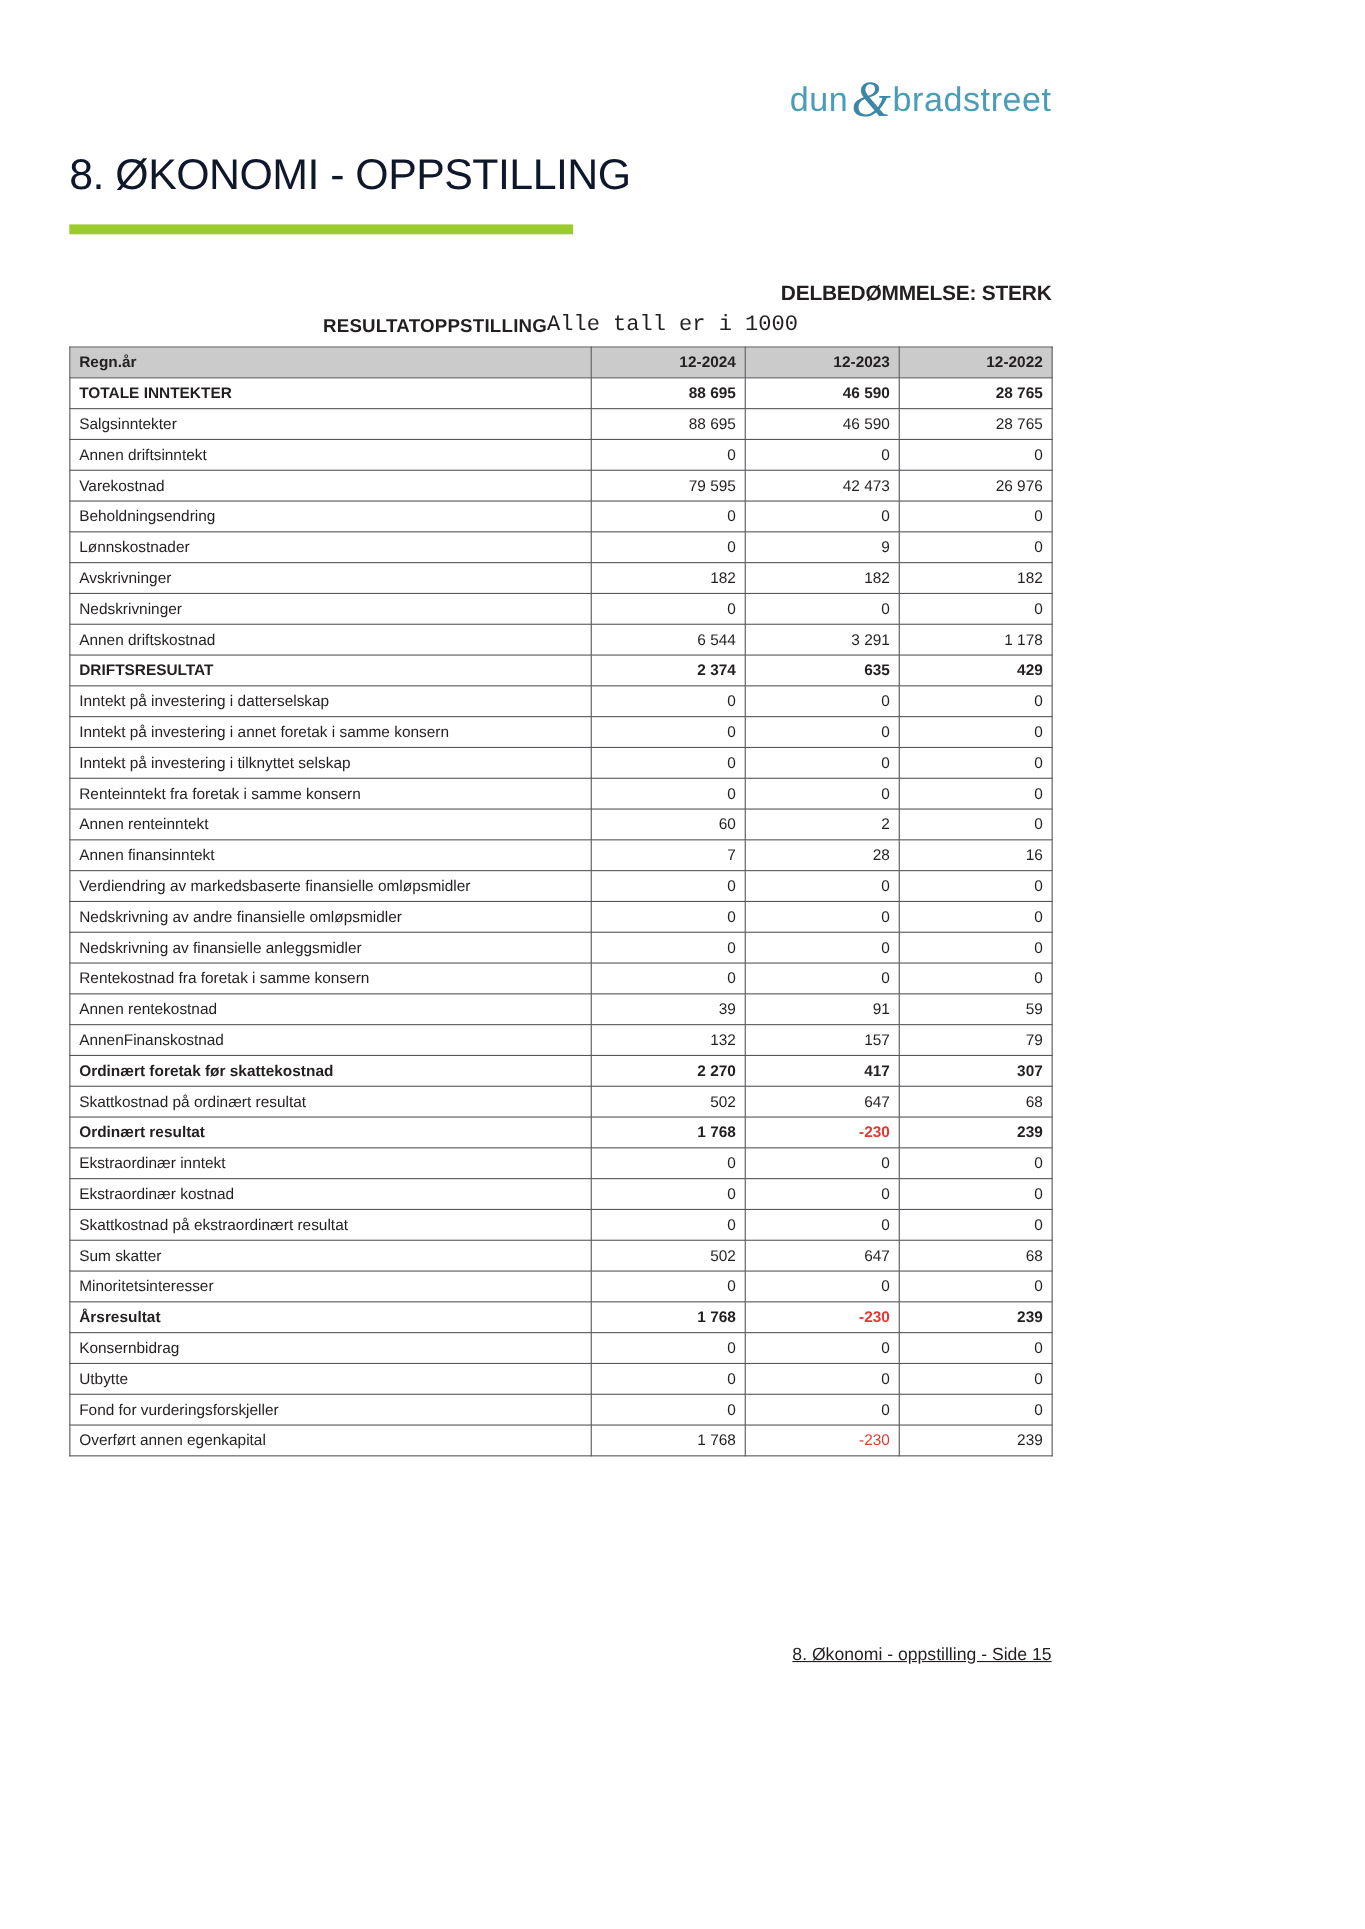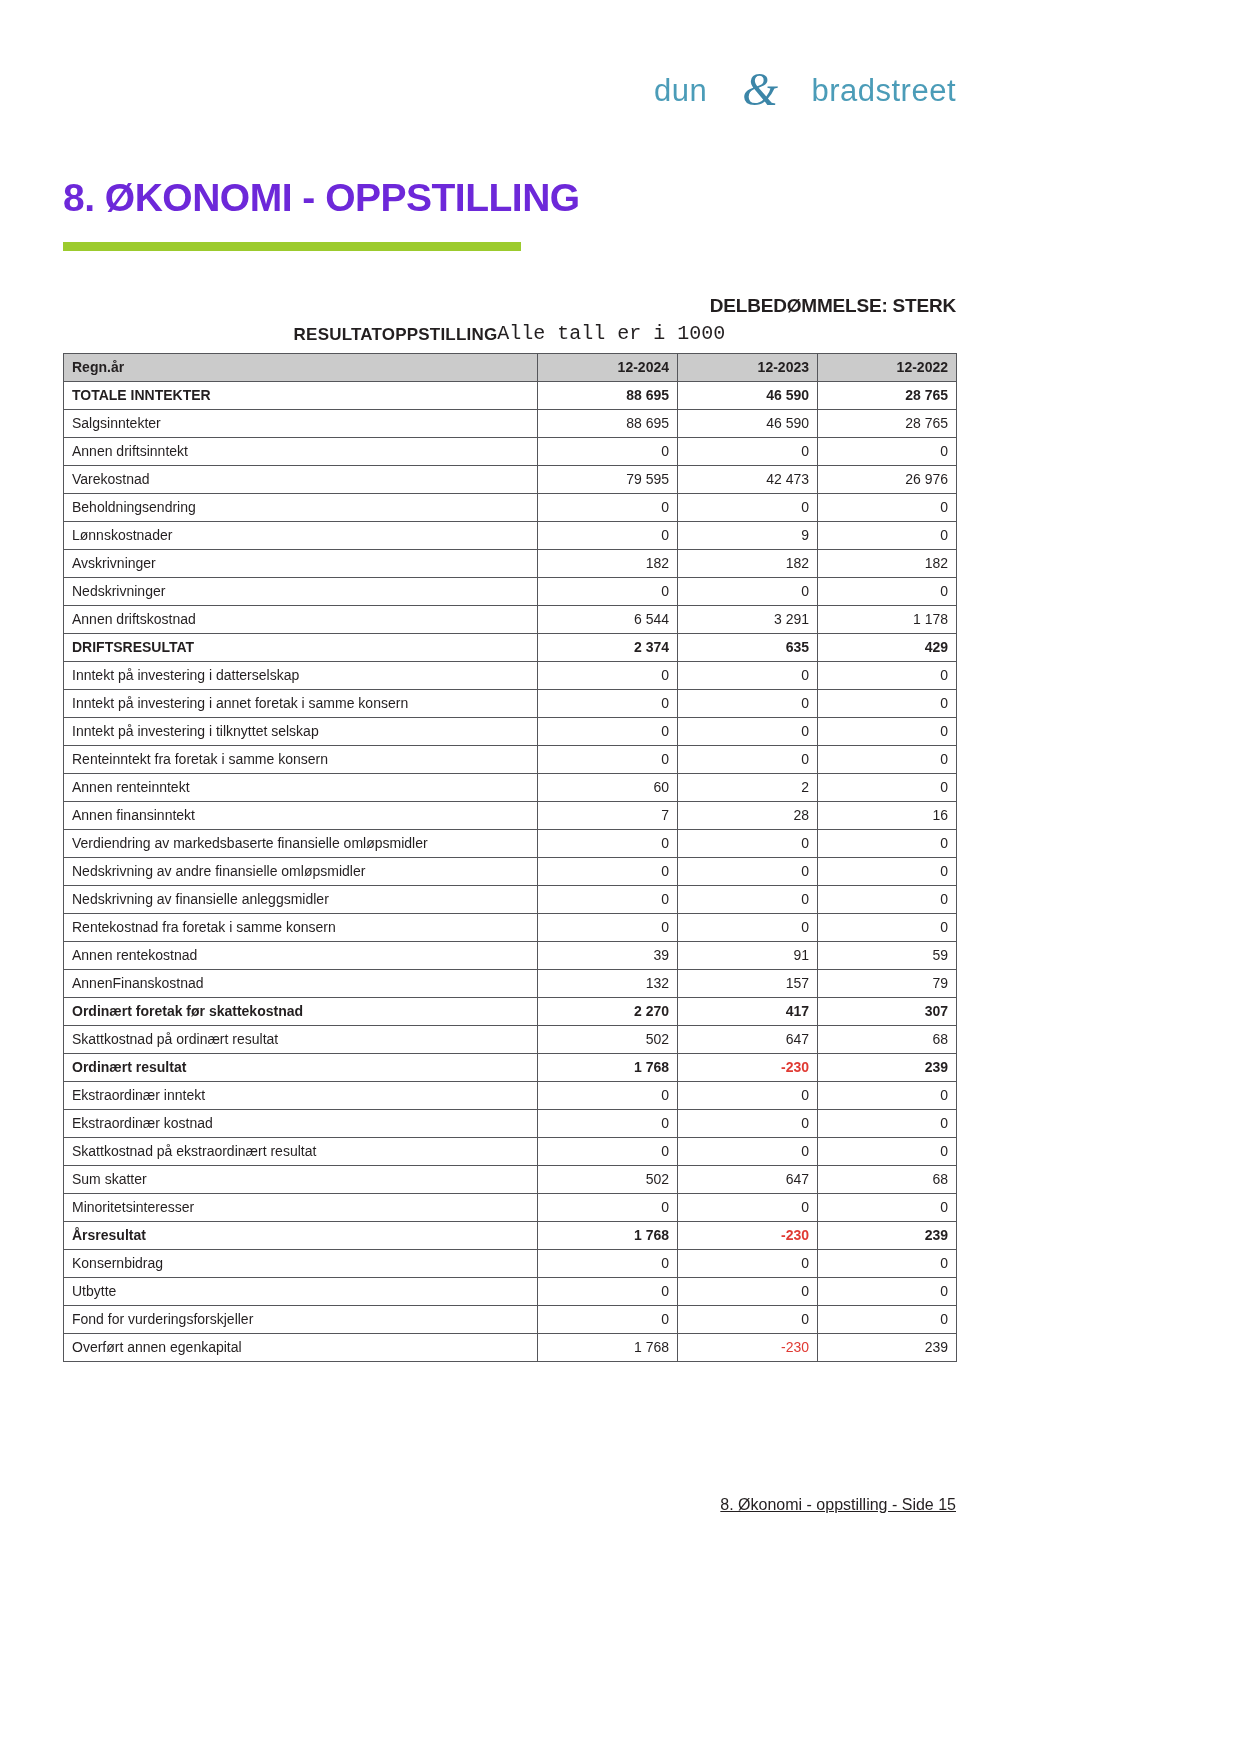--- a/index.html
+++ b/index.html
@@ -34,40 +34,39 @@
     height: 46px;
   }
   .logo {
     display: flex;
     align-items: baseline;
     color: var(--brand-teal, #4b9cb8);
     font-size: 31px;
     letter-spacing: 0.5px;
     line-height: 1;
     white-space: nowrap;
-    gap: 32px;
   }
   .logo .amp {
     font-family: "Liberation Serif", serif;
     font-style: italic;
     font-size: 46px;
     line-height: 0.8;
     color: var(--brand-teal-dark, #3c86a8);
     margin: 0 1px 0 3px;
     position: relative;
     top: 4px;
   }
 
   
   .page-title {
-    margin-top: 62px;
+    margin-top: 24px;
     font-size: 39px;
-    font-weight: bold;
+    font-weight: normal;
     letter-spacing: -0.5px;
-    color: #6d28d9;
+    color: #0f172a;
   }
   .title-bar {
     margin-top: 22px;
     width: 458px;
     height: 9px;
     background: var(--accent-green, #9ccb2d);
   }
 
   
   .assessment {

